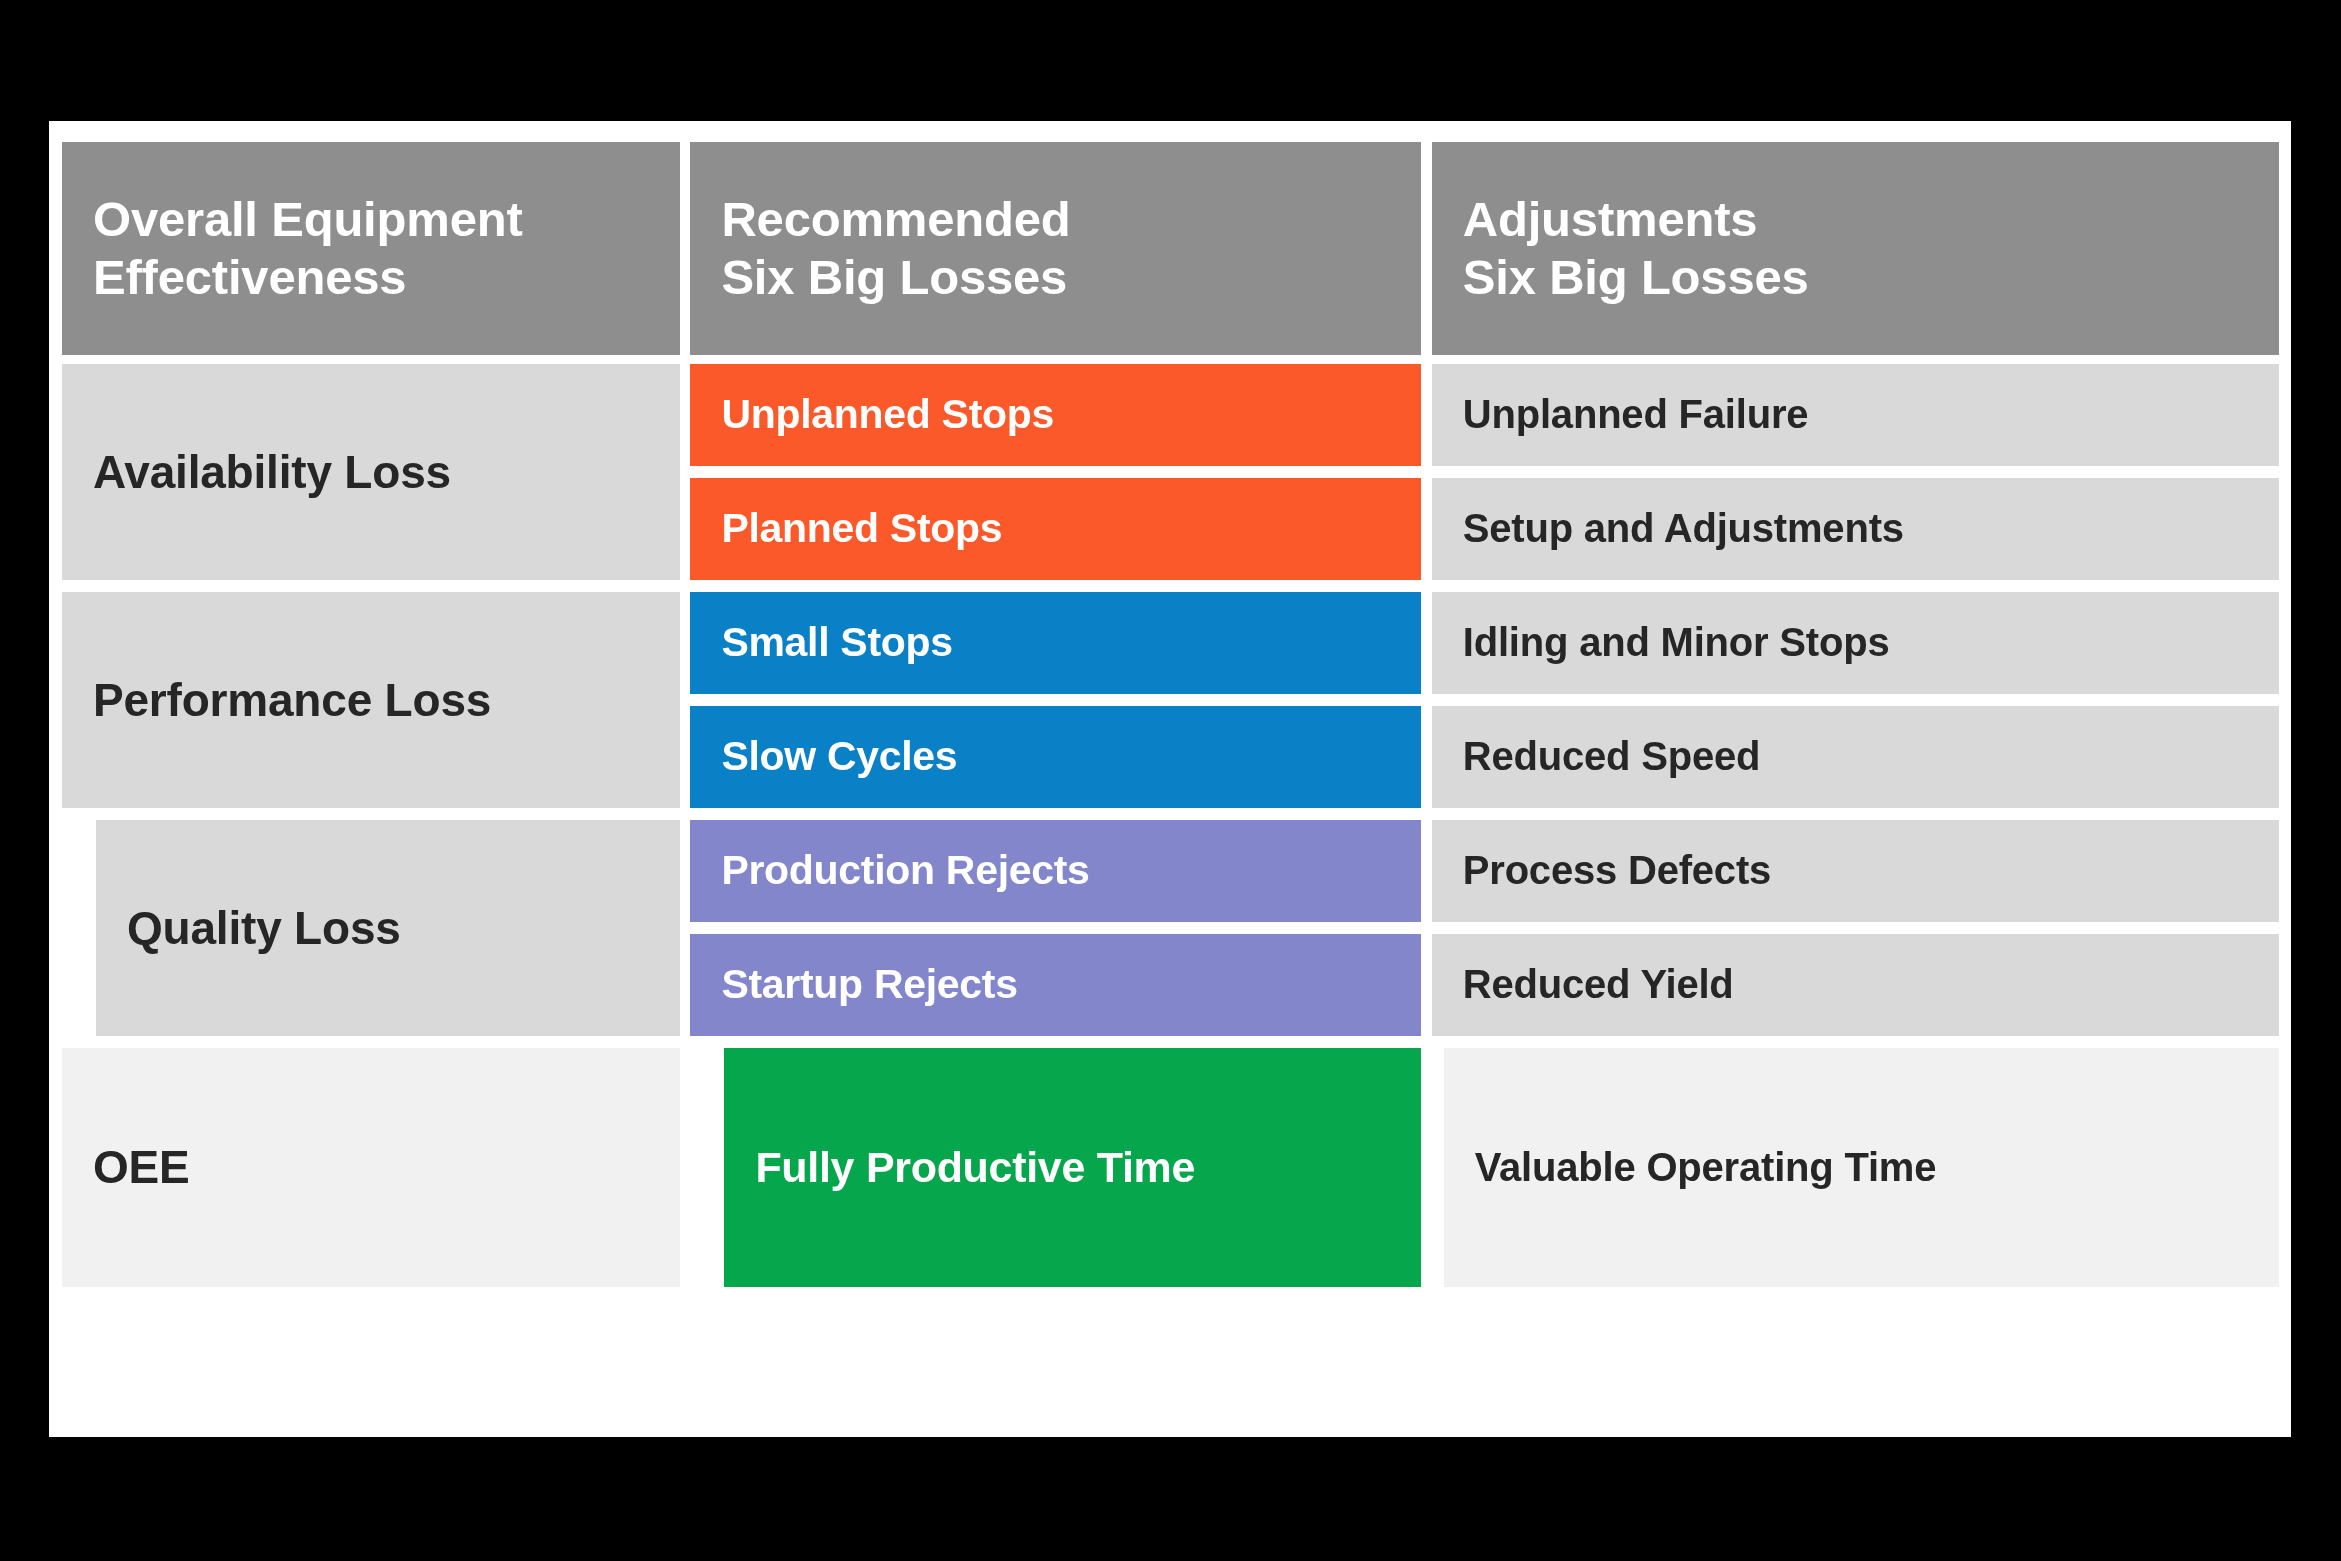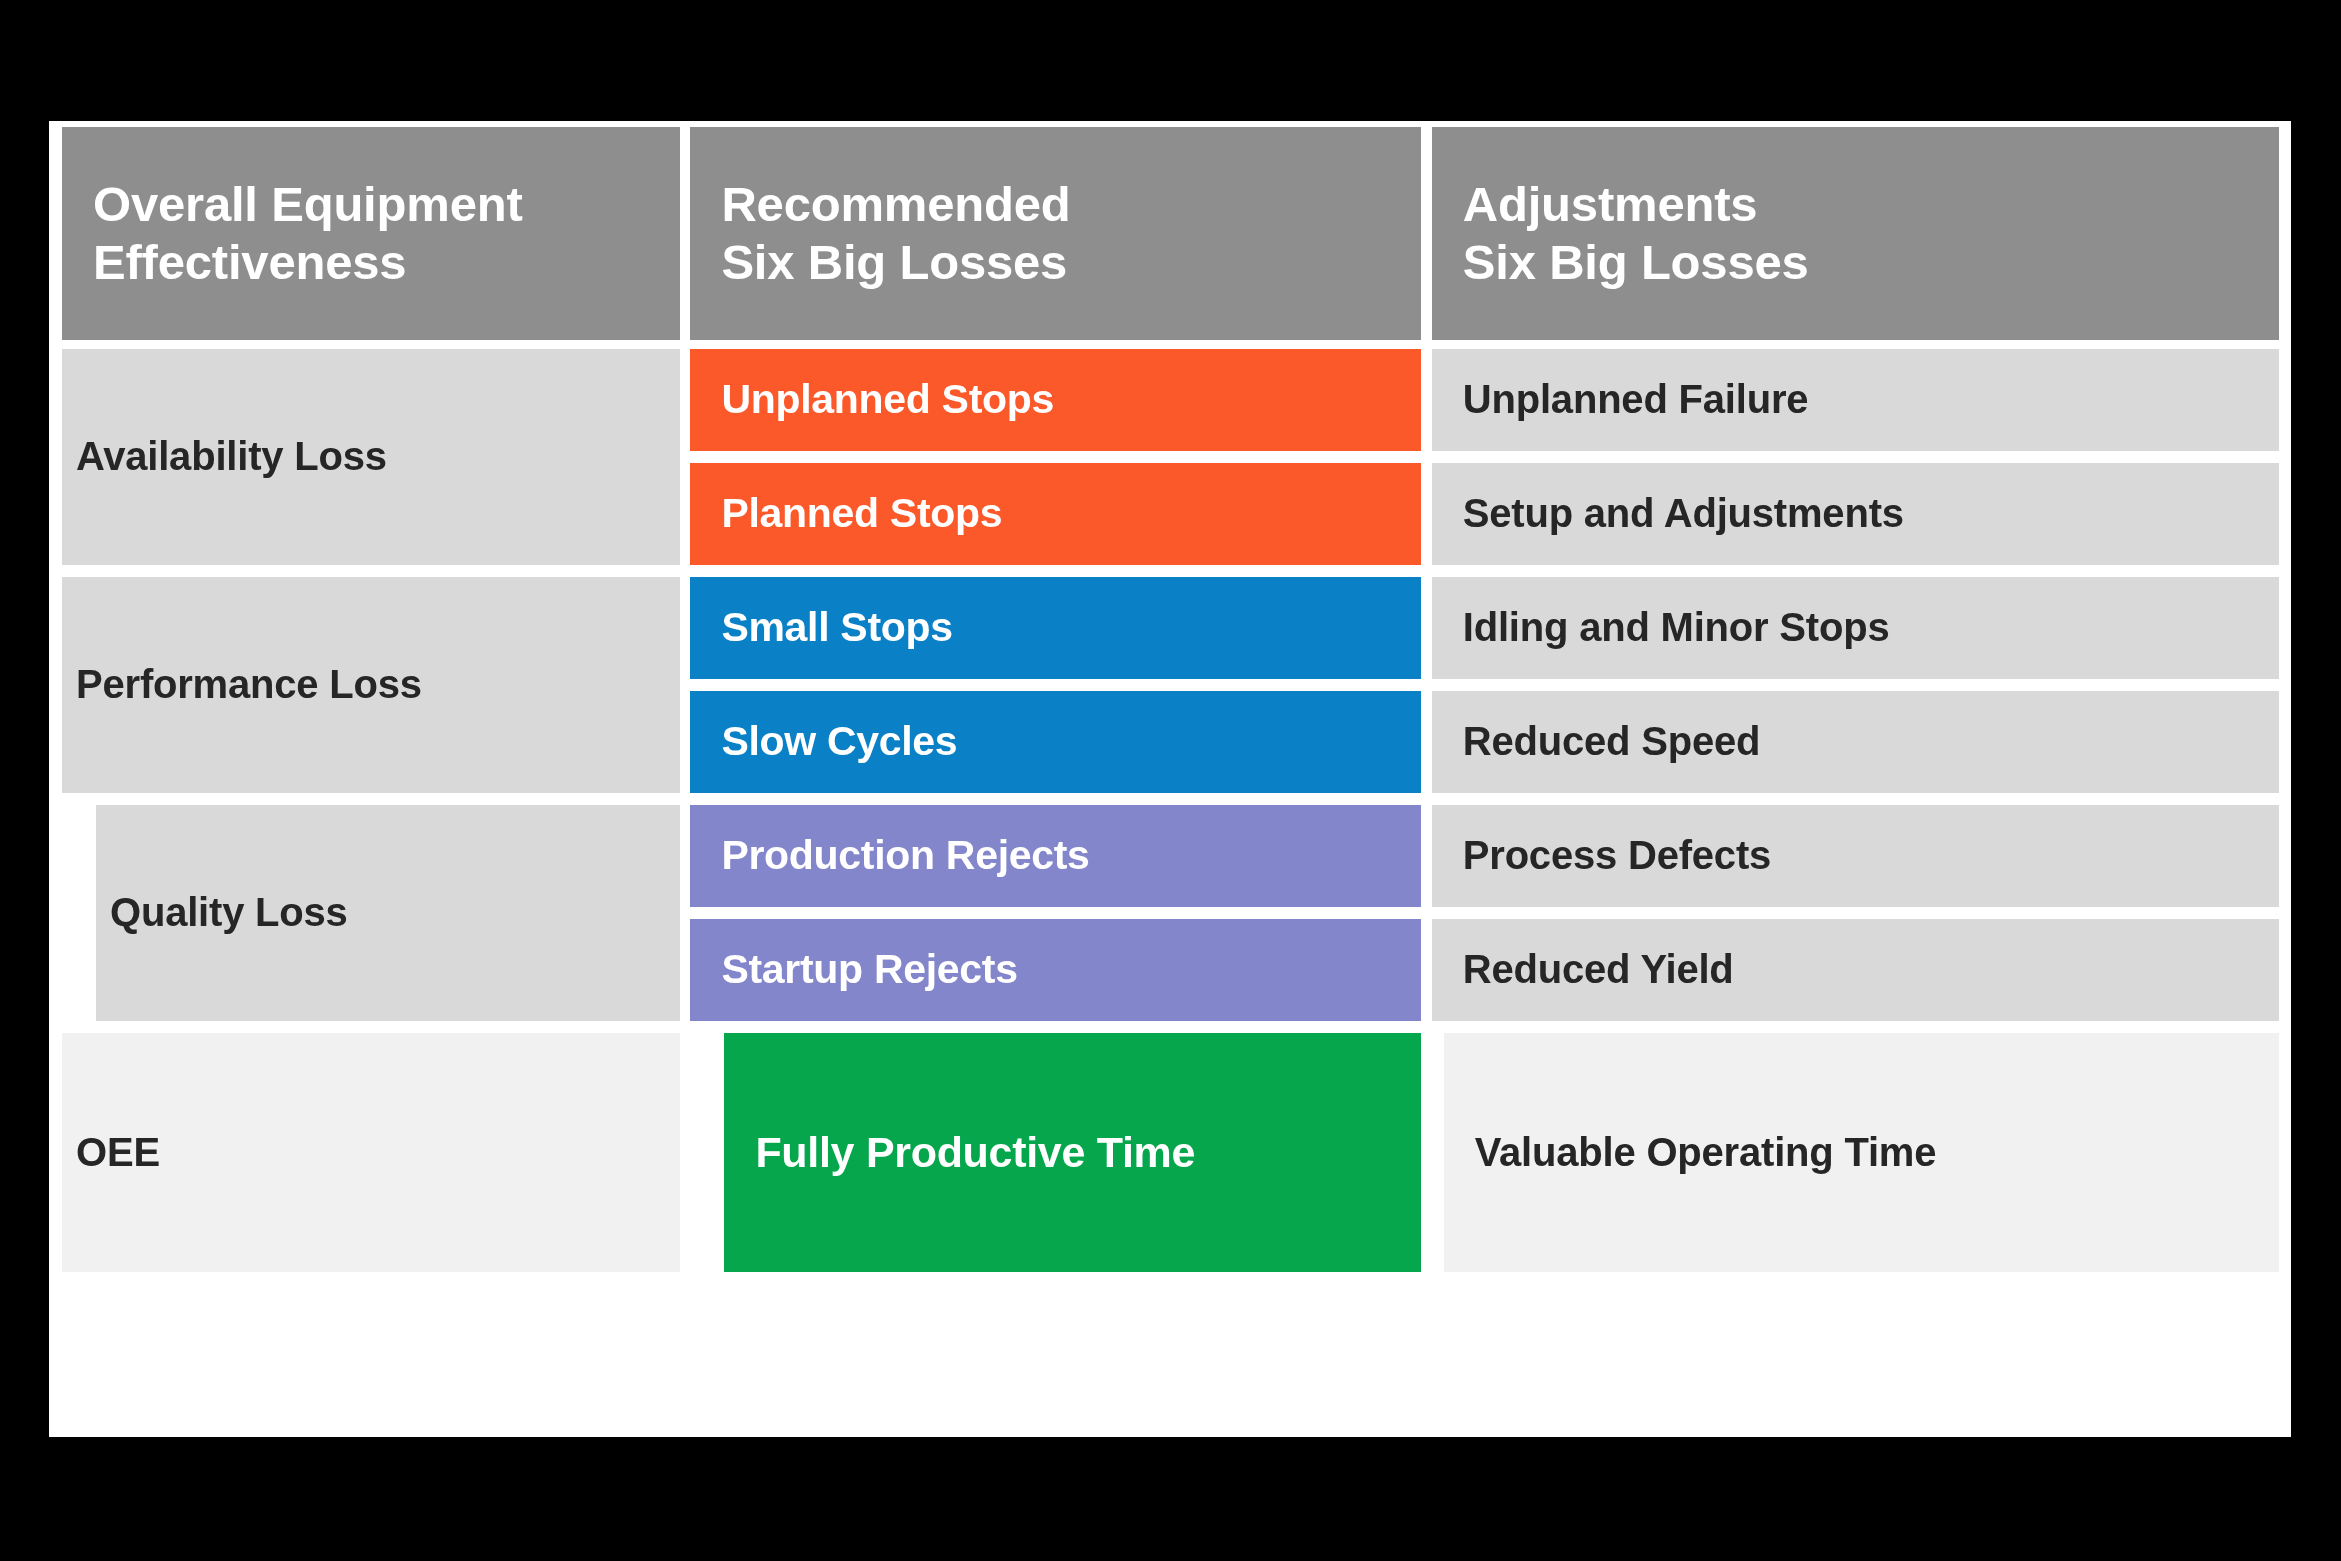--- a/index.html
+++ b/index.html
@@ -32,21 +32,21 @@
     width: 2242px;
     height: 1316px;
     background: #FFFFFF;
     box-sizing: border-box;
   }
 
   
   .table {
     position: absolute;
     left: 13px;
-    top: 6px;
+    top: 21px;
     width: 2020px;
     height: 1299px;
     display: grid;
     grid-template-columns: 618px 10.4px 731px 10.4px 847px;
     grid-template-rows:
       213px   
       8.7px
       102px   
       12px
       102px   
@@ -81,22 +81,22 @@
     line-height: 1.18;
     letter-spacing: -0.2px;
     align-items: center;
   }
   .hdr .two-line { display: block; }
 
   
   .cat {
     background: #D9D9D9;
     color: #262626;
-    padding: 0 14px;
-    font-size: 40px;
+    padding: 0 31px;
+    font-size: 46px;
     font-weight: 700;
     letter-spacing: -0.2px;
   }
   .cat-oee {
     background: #F1F1F1;
   }
 
   
   .rec {
     color: #FFFFFF;

